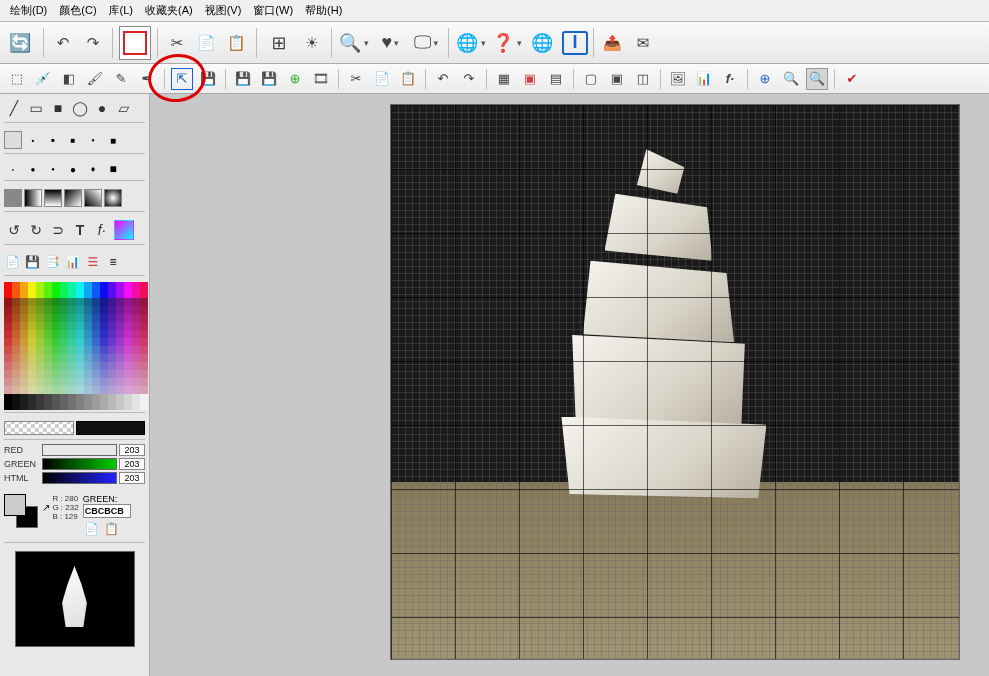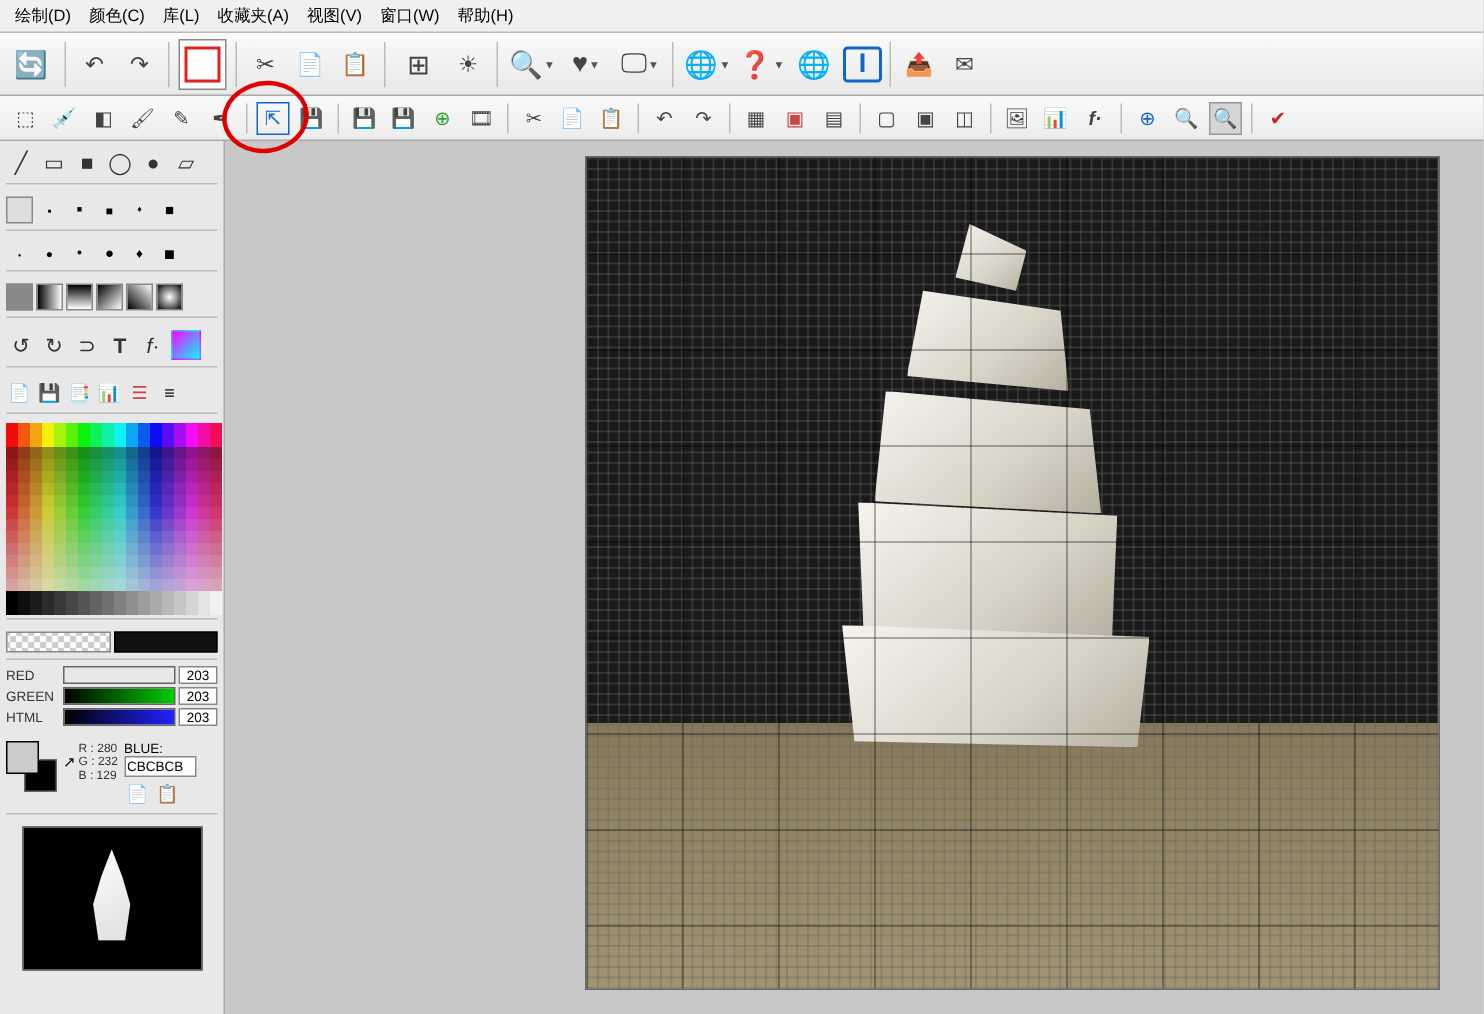--- a/index.html
+++ b/index.html
@@ -50,21 +50,21 @@
 .rgb-row { display: flex; align-items: center; gap: 2px; margin-bottom: 2px; }
 .rgb-label { width: 36px; font-size: 9px; color: #333; }
 .rgb-slider { flex: 1; height: 12px; border: 1px solid #666; }
 .rgb-val { width: 26px; text-align: center; font-size: 9px; border: 1px solid #888; background: #fff; }
 
 .color-picker { display: flex; gap: 4px; padding: 4px 0; border-bottom: 1px solid #bbb; align-items: flex-start; }
 .fgbg { width: 34px; height: 34px; position: relative; }
 .fg-sw { position: absolute; top: 0; left: 0; width: 22px; height: 22px; background: #cbcbcb; border: 1px solid #000; }
 .bg-sw { position: absolute; bottom: 0; right: 0; width: 22px; height: 22px; background: #000; border: 1px solid #666; }
 .rgb-text { font-size: 8px; line-height: 9px; color: #333; }
-.html-input { width: 48px; font-size: 9px; border: 1px solid #888; background: #fff; padding: 1px; }
+.html-input { width: 48px; font-size: 9px; border: 1px solid #888; background: #fff; padding: 1px; font-weight: bold; }
 
 .thumbnail { width: 120px; height: 96px; background: #000; margin: 4px auto; border: 1px solid #666; position: relative; }
 .thumb-ship { position: absolute; left: 35%; top: 15%; width: 30%; height: 65%; background: linear-gradient(150deg,#fff,#ddd); clip-path: polygon(50% 0%, 70% 30%, 85% 60%, 75% 100%, 25% 100%, 15% 60%, 30% 30%); }
 
 .canvas-area { flex: 1; background: #c8c8c8; overflow: hidden; padding: 10px 0 0 240px; }
 .canvas { width: 570px; height: 556px; background: linear-gradient(to bottom, #1a1a1a 0%, #1a1a1a 68%, #867a5a 68%, #a09472 100%); border: 1px solid #666; position: relative; background-size: 100% 100%; }
 .canvas::before { content: ""; position: absolute; inset: 0; background-image: linear-gradient(rgba(100,100,100,0.35) 1px, transparent 1px), linear-gradient(90deg, rgba(100,100,100,0.35) 1px, transparent 1px); background-size: 7px 7px; }
 .canvas::after { content: ""; position: absolute; inset: 0; background-image: linear-gradient(rgba(0,0,0,0.6) 1px, transparent 1px), linear-gradient(90deg, rgba(0,0,0,0.6) 1px, transparent 1px); background-size: 64px 64px; }
 .ship { position: absolute; left: 30%; top: 8%; width: 38%; height: 67%; }
 .sail { position: absolute; background: linear-gradient(140deg,#f5f3ed,#d8d4c8 60%,#b5b0a0); }
@@ -546,21 +546,21 @@
       </div>
       <div style="display:flex;gap:2px;align-items:center;">
         <span style="font-size:10px;">↗</span>
         <div class="rgb-text">
           <div>R : 280</div>
           <div>G : 232</div>
           <div>B : 129</div>
         </div>
       </div>
       <div>
-        <div style="font-size:9px;">BLUE:</div>
+        <div style="font-size:9px;">GREEN:</div>
         <input class="html-input" value="CBCBCB" style="">
         <div style="display:flex;gap:2px;margin-top:2px;">
           <span class="swatch-btn">📄</span>
           <span class="swatch-btn">📋</span>
         </div>
       </div>
     </div>
 
     <div class="thumbnail">
       <div class="thumb-ship"></div>

